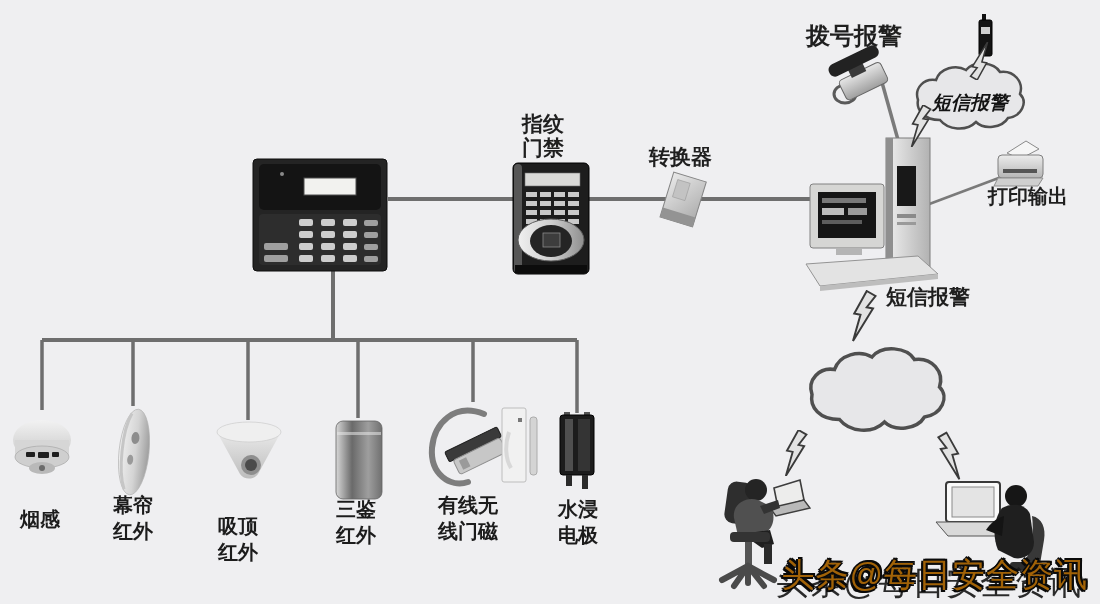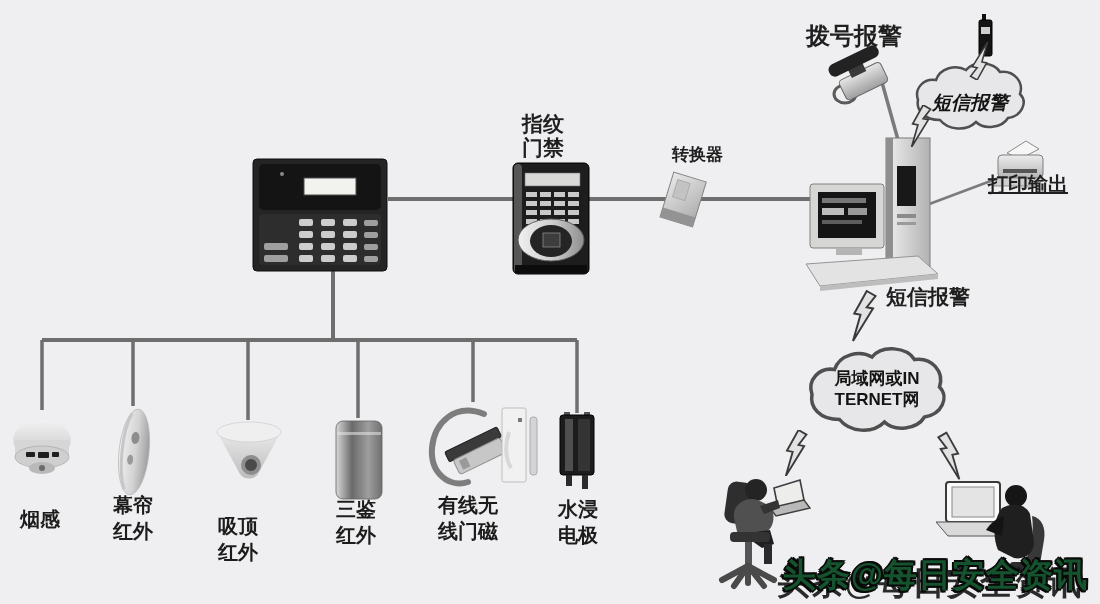--- a/index.html
+++ b/index.html
@@ -3,21 +3,21 @@
 <meta charset="utf-8">
 <style>
   html,body{margin:0;padding:0;}
   body{font-family:"Liberation Sans","DejaVu Sans",sans-serif;background:#dcdcdc;}
   .canvas{position:relative;width:1100px;height:604px;background:#efeff1;overflow:hidden;}
   .lbl{position:absolute;font-weight:700;color:#1f1f1f;white-space:pre;z-index:6;}
   .wires{position:absolute;left:0;top:0;z-index:1;}
   .dev{position:absolute;z-index:3;}
   .cloud-text{position:absolute;z-index:5;font-weight:700;color:#141414;text-align:center;}
   .sensor-label{position:absolute;z-index:6;font-weight:700;color:#1c1c1c;font-size:20px;line-height:26px;text-align:center;width:130px;}
-  .watermark{position:absolute;right:12px;bottom:6px;z-index:9;font-size:33px;font-weight:700;letter-spacing:1px;color:#14532d;
+  .watermark{position:absolute;right:12px;bottom:6px;z-index:9;font-size:33px;font-weight:400;letter-spacing:1px;color:#a16207;
     text-shadow:-2px 0 0 #0a0a0a,2px 0 0 #0a0a0a,0 -2px 0 #0a0a0a,0 2px 0 #0a0a0a,-2px 2px 0 #0a0a0a,2px -2px 0 #0a0a0a,-6px 8px 0 rgba(25,25,25,.92);}
 </style>
 </head>
 <body>
 
 <div class="canvas">
 
   <svg class="wires" width="1100" height="604">
     <line x1="388" y1="199" x2="514" y2="199" stroke="#6e6e6e" stroke-width="4"></line>
     <line x1="586" y1="199" x2="818" y2="199" stroke="#6e6e6e" stroke-width="4"></line>
@@ -27,23 +27,23 @@
     <line x1="133" y1="340" x2="133" y2="406" stroke="#6e6e6e" stroke-width="3.5"></line>
     <line x1="248" y1="340" x2="248" y2="420" stroke="#6e6e6e" stroke-width="3.5"></line>
     <line x1="358" y1="340" x2="358" y2="418" stroke="#6e6e6e" stroke-width="3.5"></line>
     <line x1="473" y1="340" x2="473" y2="402" stroke="#6e6e6e" stroke-width="3.5"></line>
     <line x1="577" y1="340" x2="577" y2="413" stroke="#6e6e6e" stroke-width="3.5"></line>
     <line x1="878" y1="68" x2="900" y2="147" stroke="#7a7a7a" stroke-width="3.5"></line>
     <line x1="924" y1="206" x2="1004" y2="176" stroke="#7a7a7a" stroke-width="2.5"></line>
   </svg>
 
   <div class="lbl" style="left:522px;top:112px;font-size:21px;line-height:24px;"><span>指纹</span><br><span>门禁</span></div>
-  <div class="lbl" style="left:672px;top:143px;font-size:17px;">转换器</div>
+  <div class="lbl" style="left:649px;top:143px;font-size:21px;">转换器</div>
   <div class="lbl" style="left:806px;top:20px;font-size:24px;">拨号报警</div>
-  <div class="lbl" style="left:988px;top:171px;font-size:20px;text-decoration:underline;">打印输出</div>
+  <div class="lbl" style="left:988px;top:183px;font-size:20px;">打印输出</div>
   <div class="lbl" style="left:886px;top:283px;font-size:21px;">短信报警</div>
 
   <svg class="dev" style="left:252px;top:158px;" width="136" height="114" viewBox="0 0 136 114">
     <rect x="1" y="1" width="134" height="112" rx="4" fill="#242424" stroke="#0d0d0d"></rect>
     <rect x="7" y="6" width="122" height="46" rx="5" fill="#141414"></rect>
     <rect x="52" y="20" width="52" height="17" fill="#f2f2ef" stroke="#4d4d4d"></rect>
     <circle cx="30" cy="16" r="2" fill="#8a8a8a"></circle>
     <rect x="7" y="56" width="122" height="51" rx="4" fill="#2d2d2d"></rect>
     <g fill="#cdcdcd">
       <rect x="47" y="61" width="14" height="7" rx="2"></rect>
@@ -192,21 +192,20 @@
   <svg class="dev" style="left:780px;top:430px;" width="30" height="46" viewBox="0 0 24 40">
     <polygon points="15,0 22,4 15,13 20,14 4,40 10,19 5,18" fill="#e2e2e2" stroke="#3a3a3a" stroke-width="1.6"></polygon>
   </svg>
   <svg class="dev" style="left:936px;top:430px;" width="28" height="52" viewBox="0 0 24 40">
     <polygon points="15,0 22,4 15,13 20,14 4,40 10,19 5,18" fill="#e2e2e2" stroke="#3a3a3a" stroke-width="1.6" transform="scale(-1,1) translate(-24,0)"></polygon>
   </svg>
 
   <svg class="dev" style="left:798px;top:342px;" width="158" height="100" viewBox="0 0 120 80">
     <path d="M30,62 C14,62 6,52 8,42 C4,30 14,20 26,22 C30,10 46,6 56,12 C64,2 84,4 90,14 C104,12 114,24 110,36 C118,44 112,58 98,60 C92,70 74,72 66,64 C56,74 38,72 30,62 Z" fill="#e7e7e9" stroke="#4f4f4f" stroke-width="2.8"></path>
   </svg>
-  <div class="cloud-text" style="left:806px;top:368px;width:142px;font-size:17px;line-height:21px;"><span>局域网或IN</span><br><span>TERNET网</span></div>
 
   <svg class="dev" style="left:9px;top:412px;" width="66" height="78" viewBox="0 0 66 78">
     <defs>
       <linearGradient id="smg" x1="0" y1="0" x2="0" y2="1">
         <stop offset="0" stop-color="#f2f2f2"></stop>
           <stop offset="1" stop-color="#c6c6c6"></stop>
       </linearGradient>
     </defs>
     <ellipse cx="33" cy="28" rx="29" ry="20" fill="url(#smg)"></ellipse>
     <rect x="6" y="28" width="54" height="16" fill="#d6d6d6"></rect>

